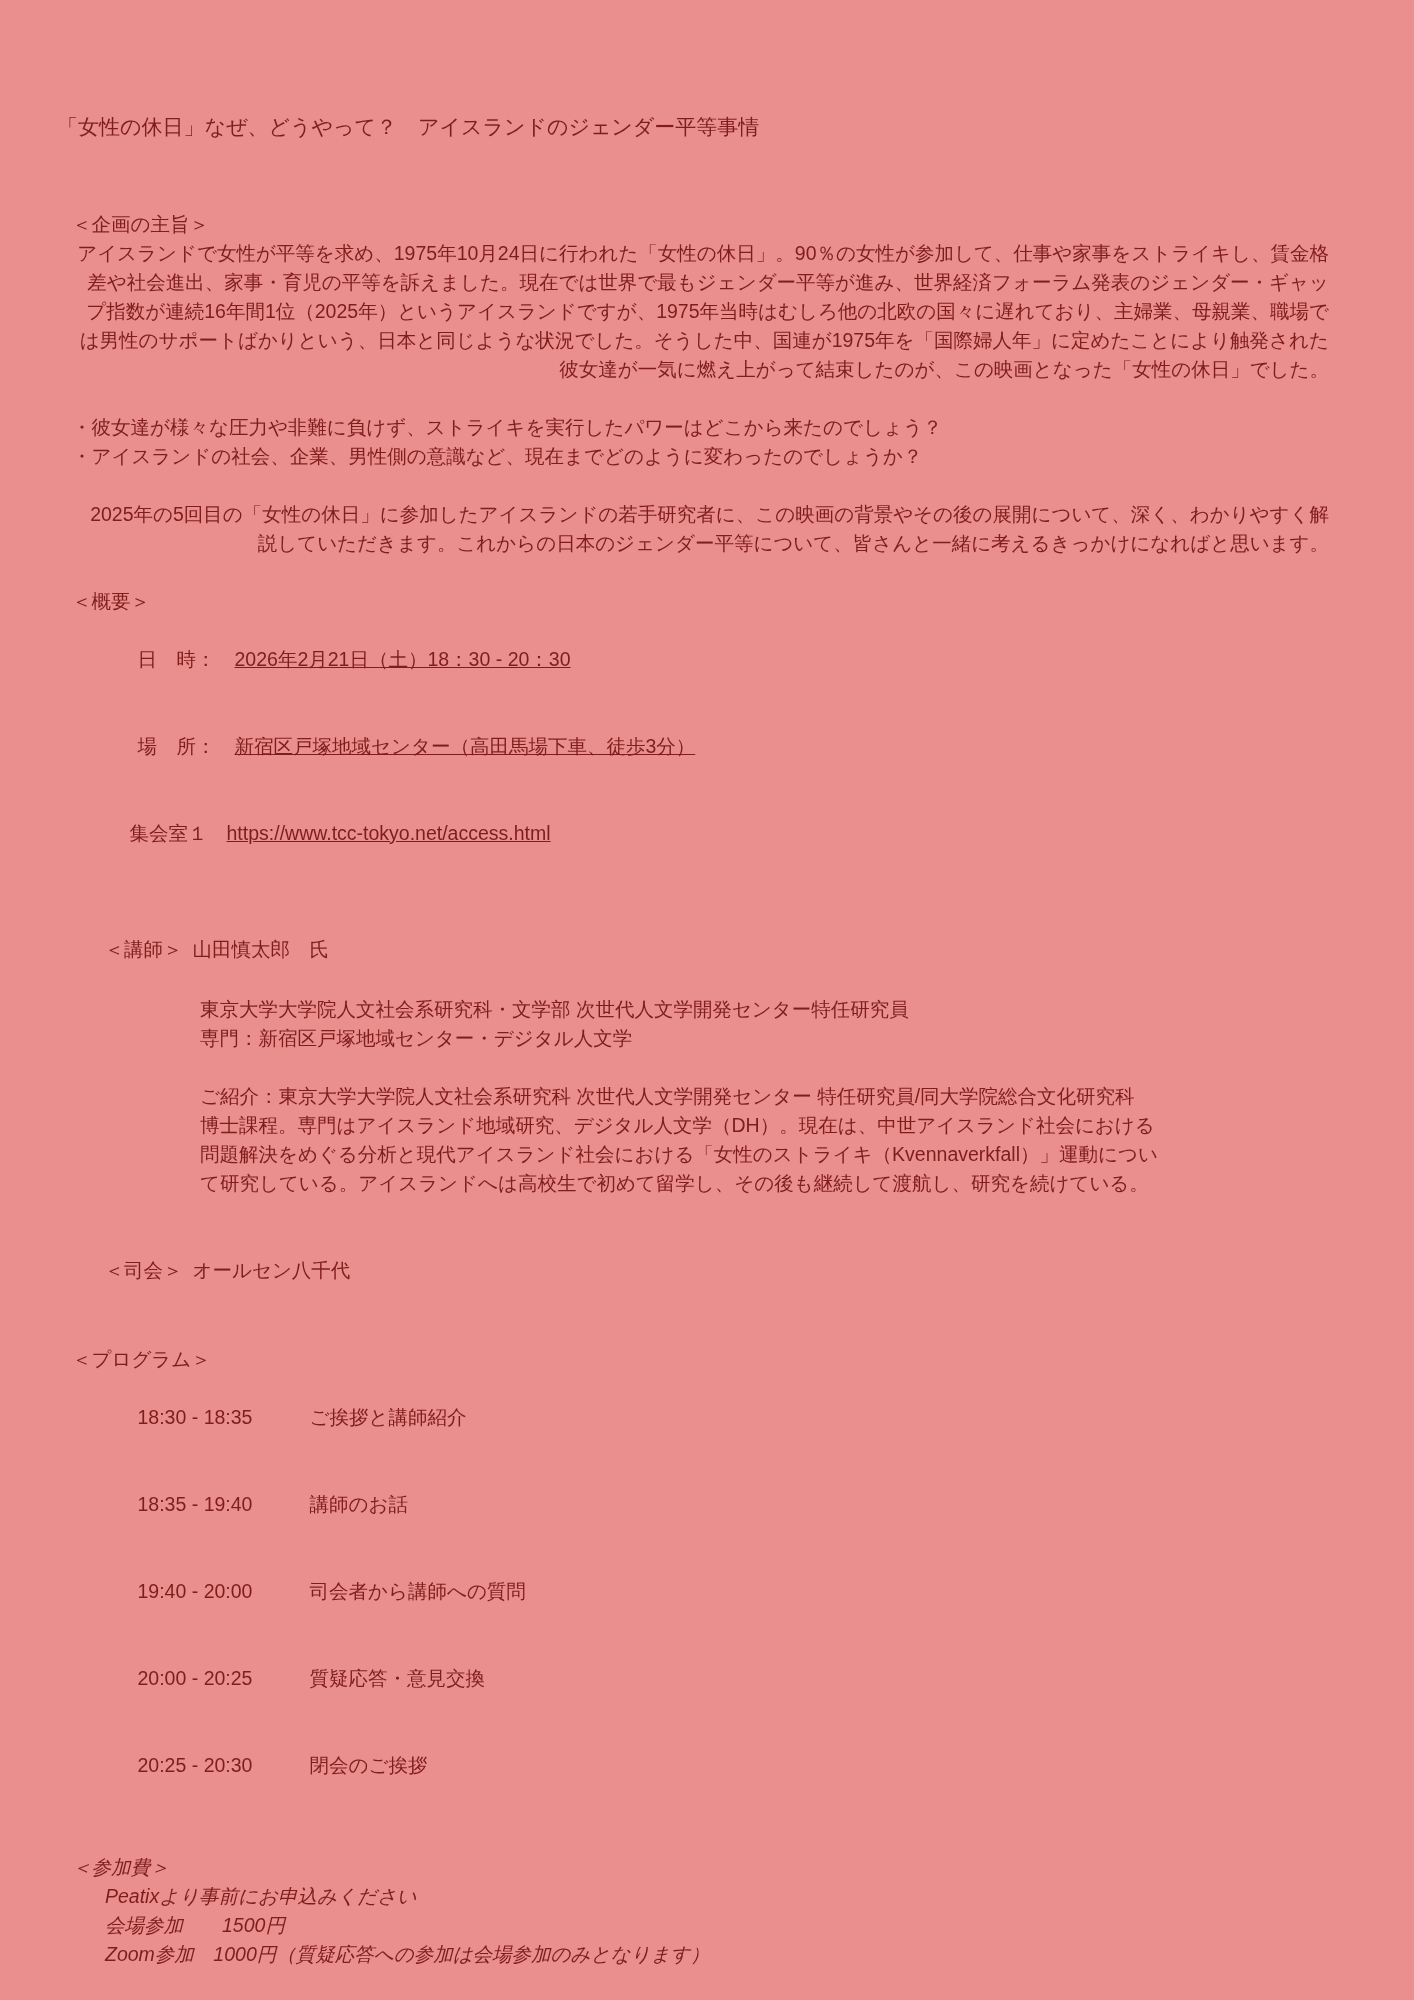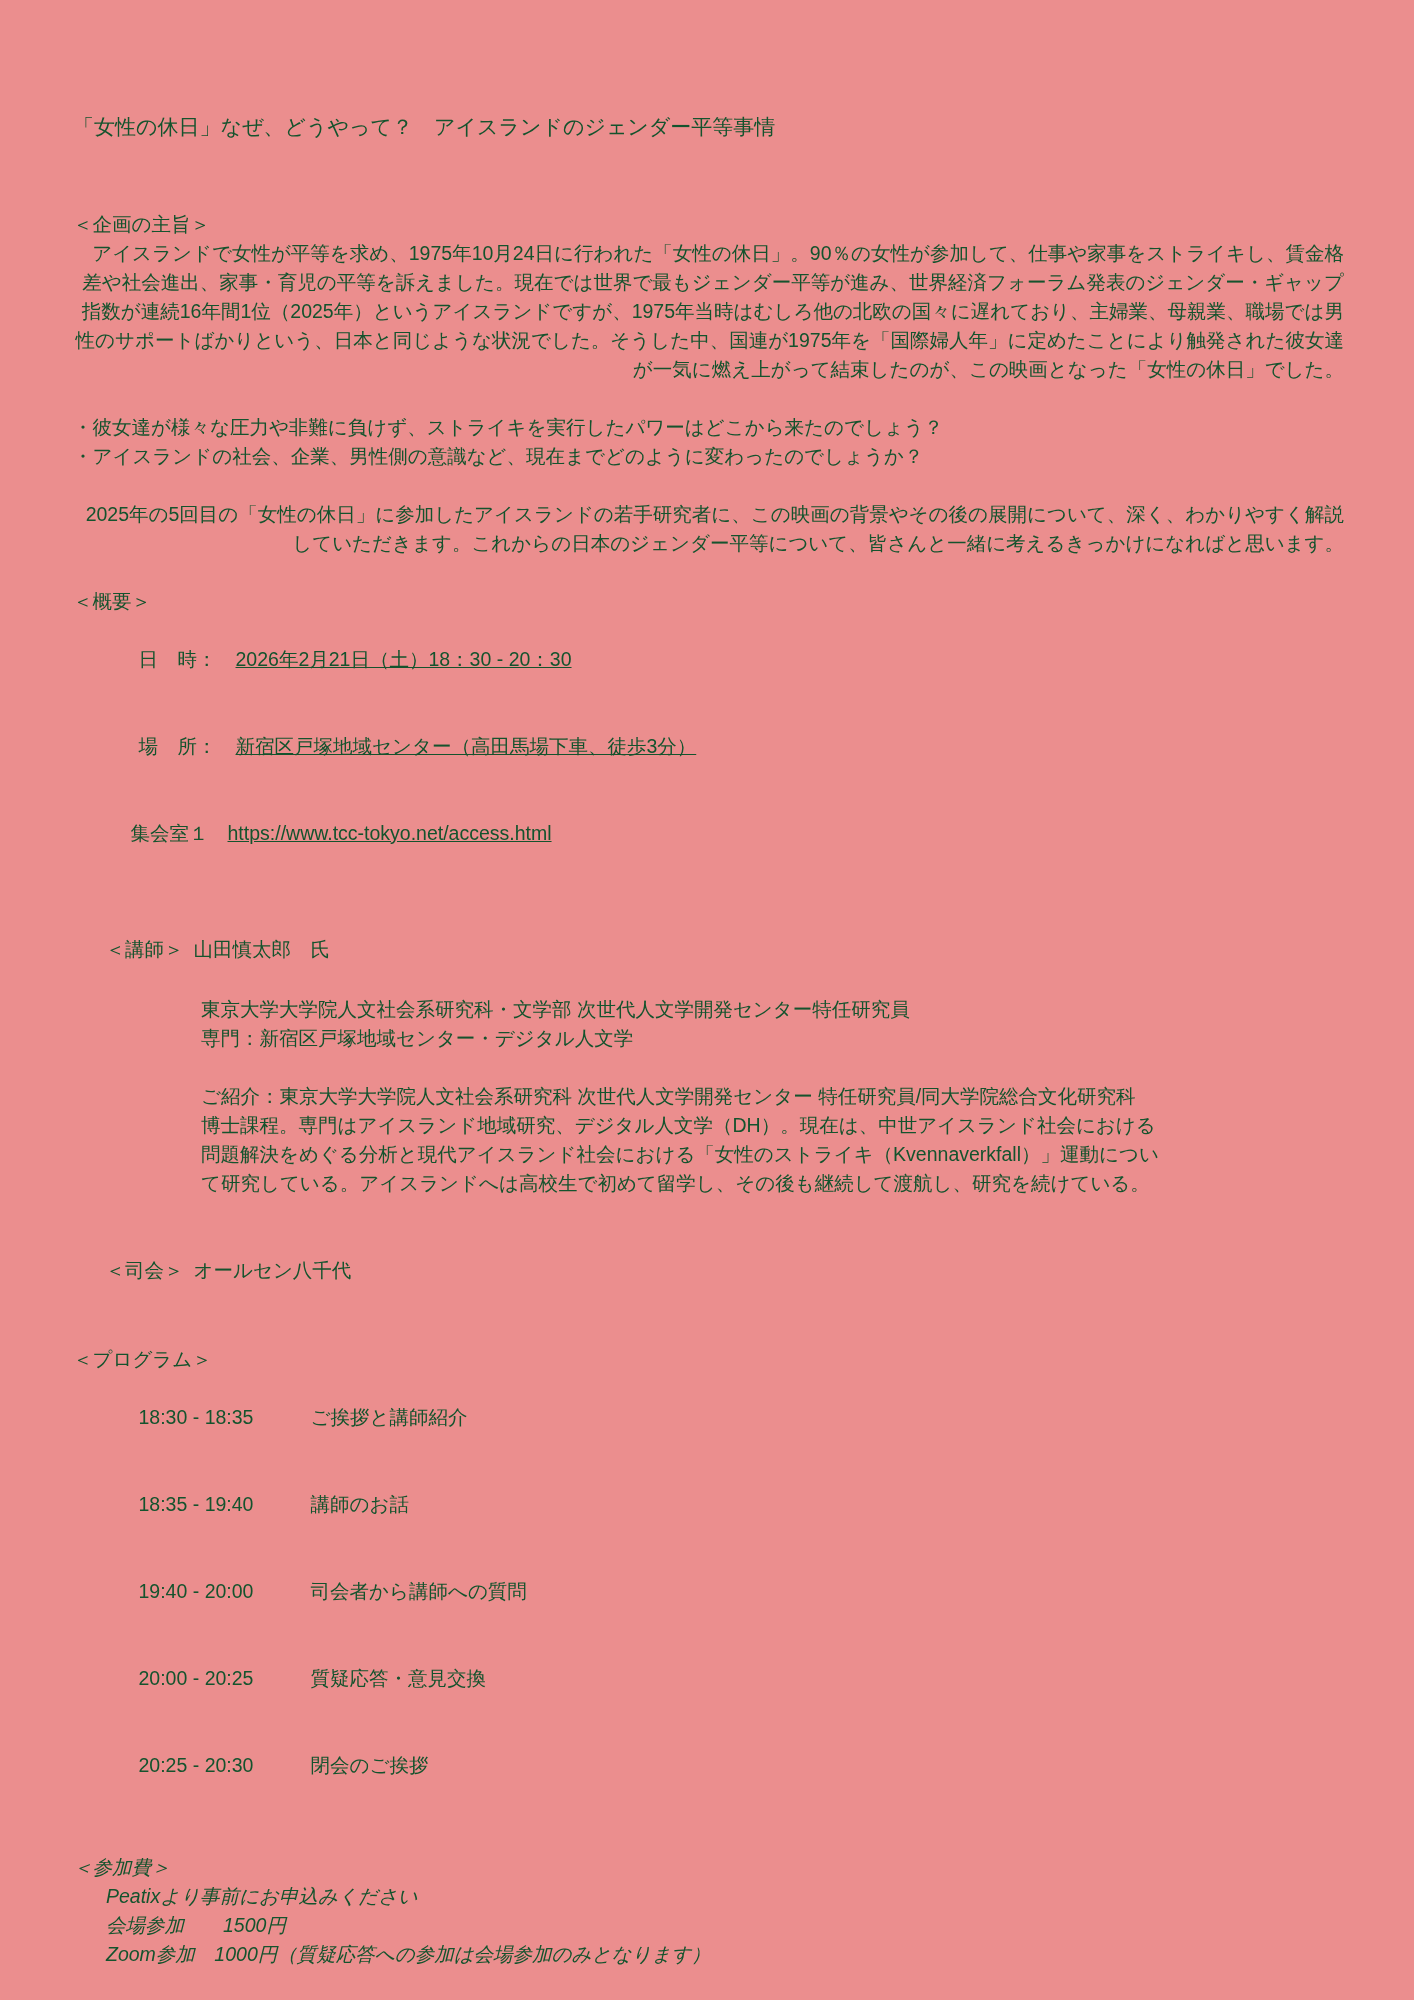--- a/index.html
+++ b/index.html
@@ -2,35 +2,35 @@
 <html lang="ja"><head>
 <meta charset="utf-8">
 <style>
   html,body { margin:0; padding:0; background:#c9c9c9; }
   .page {
     position: relative;
     width: 1414px;
     height: 2000px;
     margin: 0 auto;
     background: #EB8E8E;
-    color: #14532d;
+    color: #7f1d1d;
     font-family: "Liberation Sans", "DejaVu Sans", sans-serif;
     font-size: 19.5px;
     line-height: 29px;
     box-sizing: border-box;
-    padding: 112px 70px 0 73px;
+    padding: 112px 70px 0 57px;
     overflow: hidden;
   }
   .title {
     font-size: 21px;
     line-height: 30px;
     margin-bottom: 68px;
     white-space: pre-wrap;
   }
-  section { margin: 0; }
+  section { margin: 15px; }
   .gap1 { margin-top: 29px; }   
   .gap2 { margin-top: 44px; font-style: italic; }   
   .heading { white-space: pre-wrap; }
   .para { white-space: pre-wrap; text-align: right; }
   .line { white-space: pre-wrap; }
   .indent1 { padding-left: 33px; }      
   .indent-room { padding-left: 25px; }
   .indent-deep { padding-left: 128px; } 
   .inline-name { margin-left: 10px; font-family: Liberation Mono, monospace; }
   .value { margin-left: 19px; text-decoration: underline; }

